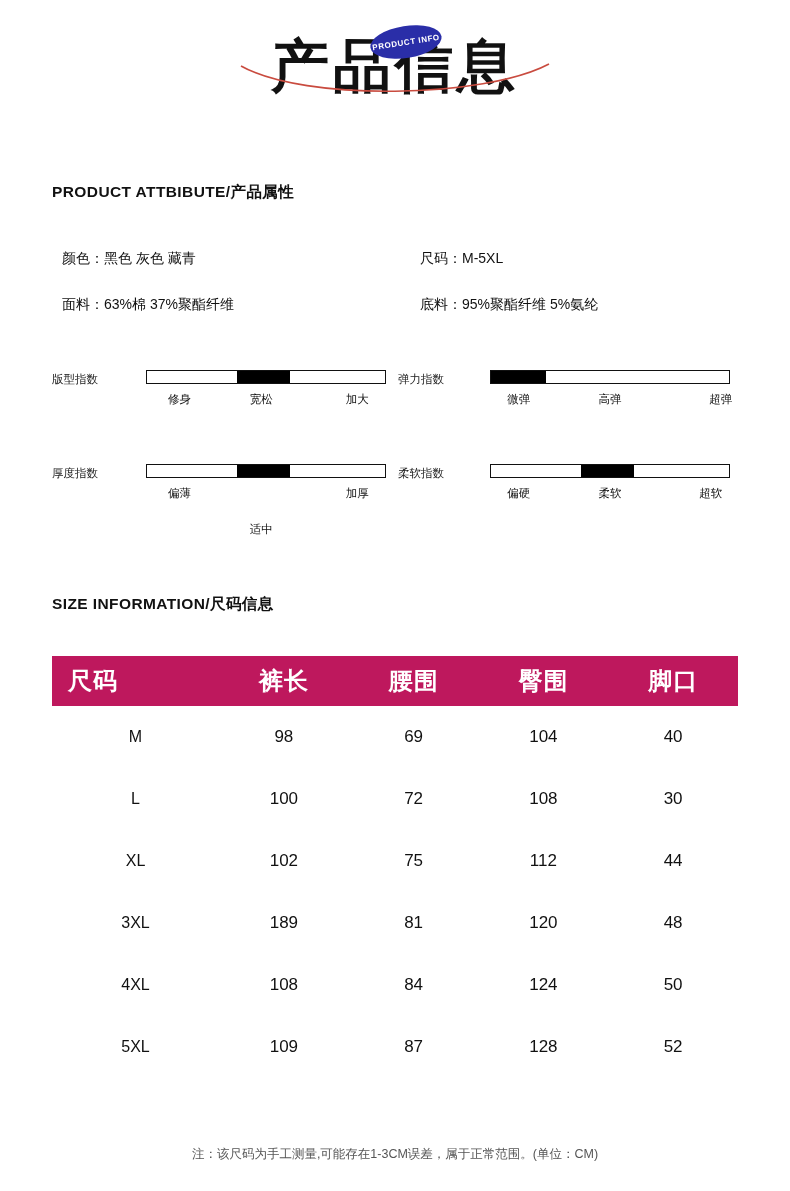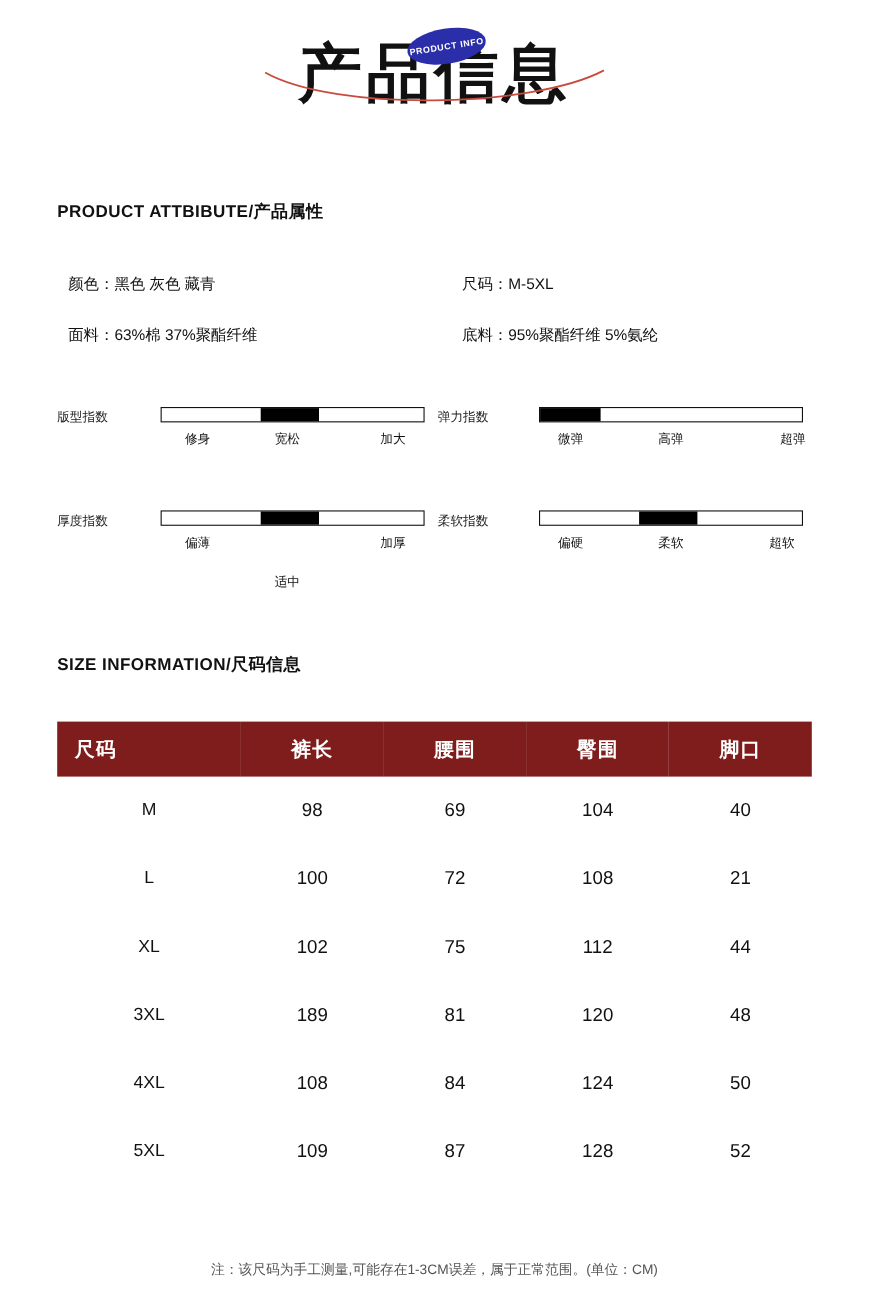--- a/index.html
+++ b/index.html
@@ -125,23 +125,23 @@
   
   .size-table {
     position: absolute;
     left: 52px;
     top: 656px;
     width: 686px;
     border-collapse: collapse;
     table-layout: fixed;
   }
   .size-table th {
-    background: #7f1d1d;
+    background: #be185d;
     color: #fff;
-    font-size: 18px;
+    font-size: 24px;
     font-weight: bold;
     height: 48px;
     letter-spacing: 1px;
   }
   .size-table th:first-child { text-align: left; padding-left: 16px; }
   .size-table td {
     text-align: center;
     font-size: 17px;
     height: 60px;
     color: #111;
@@ -253,21 +253,21 @@
       <td>98</td>
       <td>69</td>
       <td>104</td>
       <td>40</td>
     </tr>
     <tr>
       <td>L</td>
       <td>100</td>
       <td>72</td>
       <td>108</td>
-      <td>21</td>
+      <td>30</td>
     </tr>
     <tr>
       <td>XL</td>
       <td>102</td>
       <td>75</td>
       <td>112</td>
       <td>44</td>
     </tr>
     <tr>
       <td>3XL</td>

